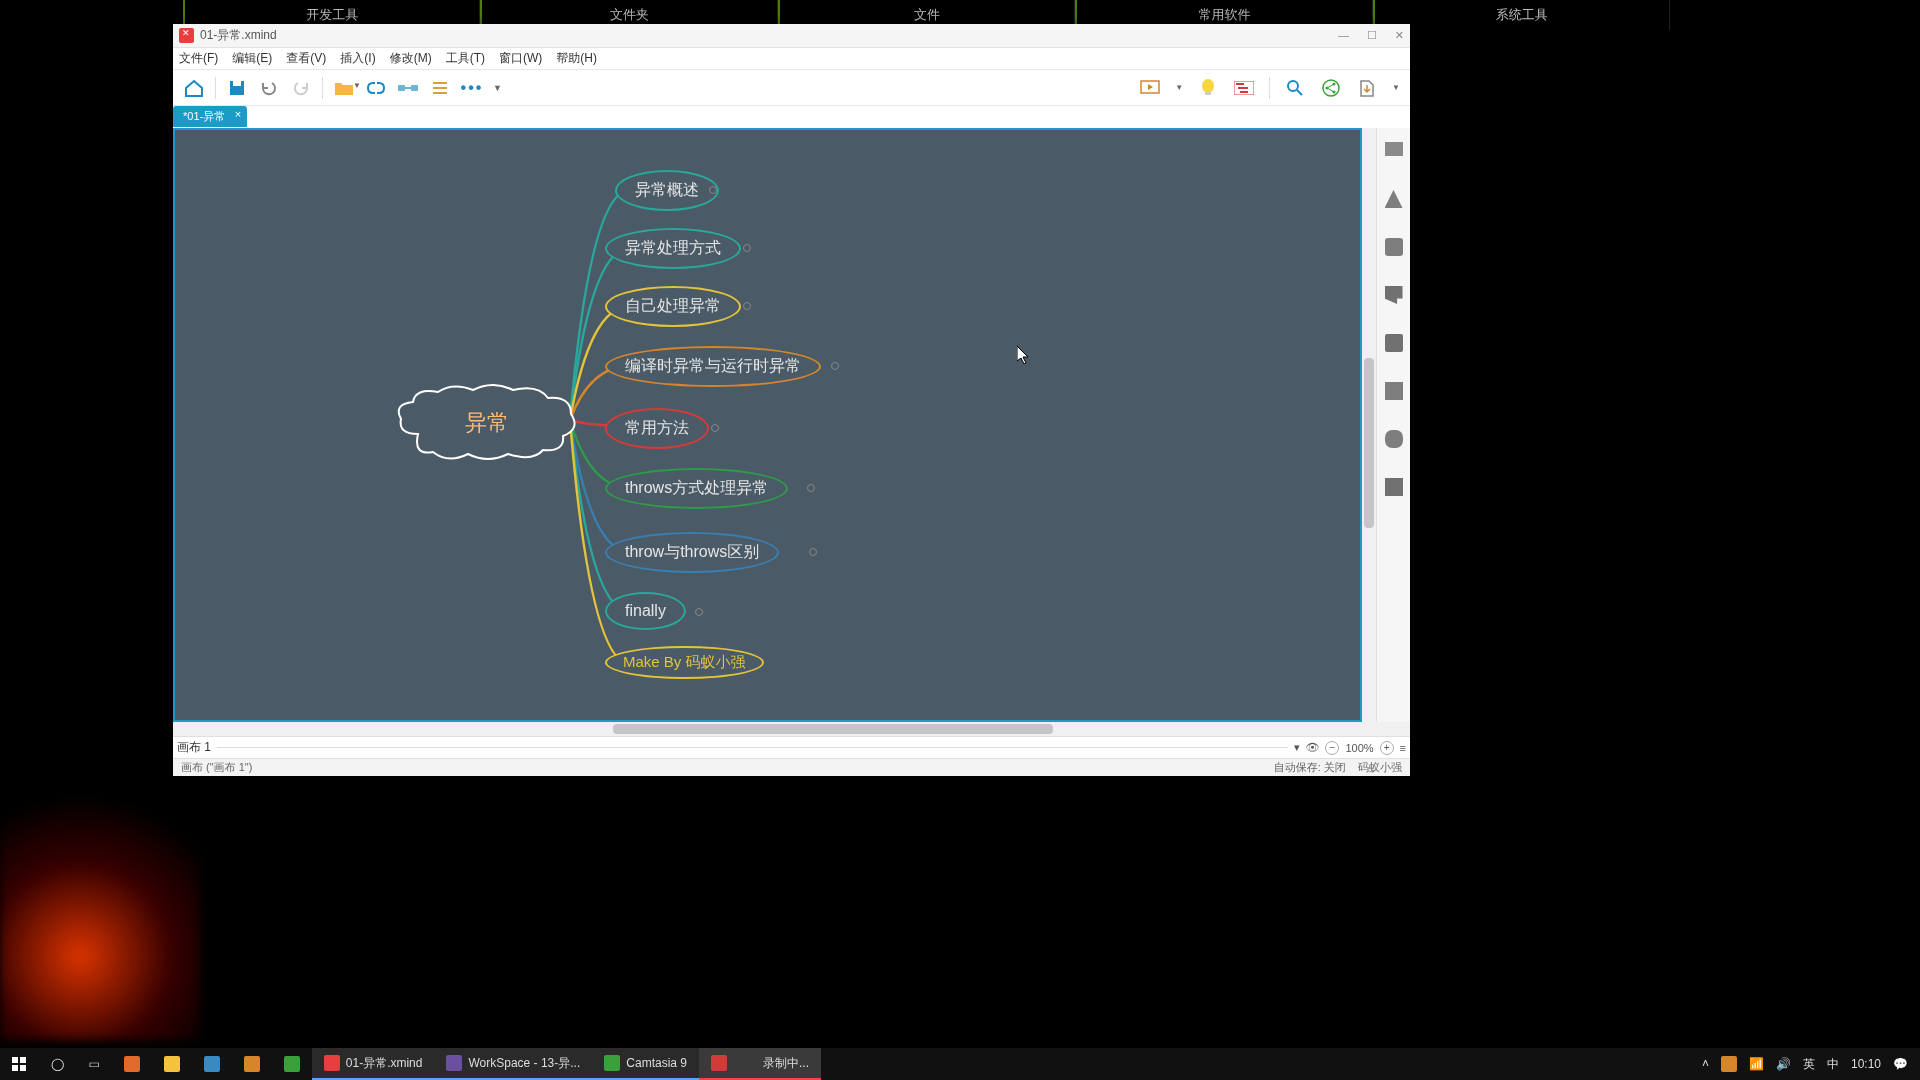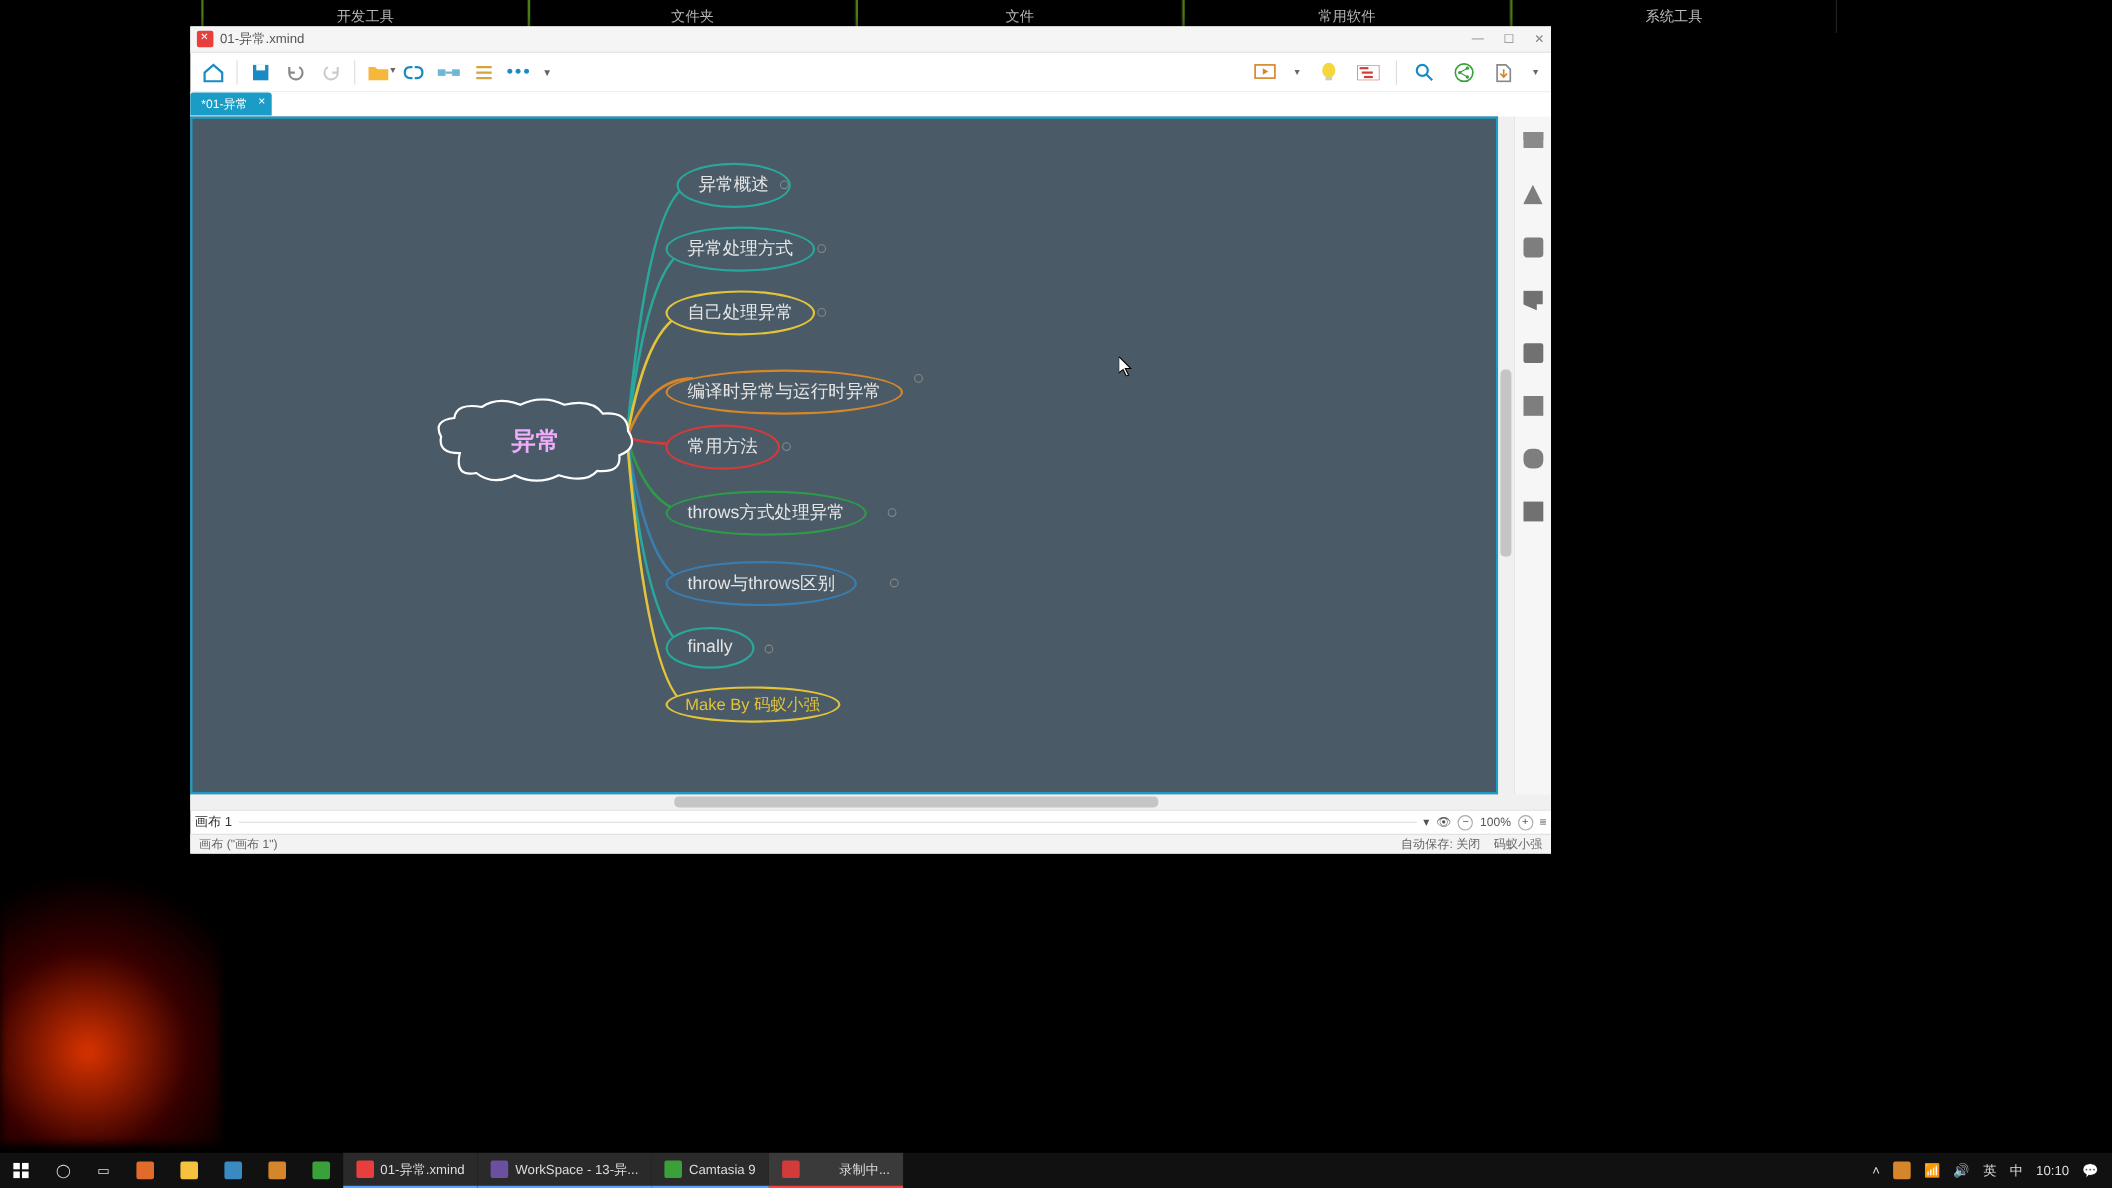--- a/index.html
+++ b/index.html
@@ -69,21 +69,21 @@
                align-items:center; font-size:11px; color:#666; padding:0 8px; }
   .statusbar .r { margin-left:auto; }
 
   
   .node { position:absolute; border:2px solid; border-radius:50%/50%; padding:8px 18px;
           font-size:16px; font-weight:normal; color:#e5e5e5; background:#4a5a66; white-space:nowrap; }
   .dot { position:absolute; width:8px; height:8px; border:1px solid #888; background:#4a5a66;
          border-radius:50%; }
   .central { position:absolute; }
   .cloud { stroke:#fff; stroke-width:2; fill:#4a5a66; }
-  .clabel { position:absolute; color:#f0abfc; font-size:22px; font-weight:bold; }
+  .clabel { position:absolute; color:#fdba74; font-size:22px; font-weight:normal; }
 
   svg.branches { position:absolute; left:0; top:0; width:100%; height:100%; pointer-events:none; }
   .branch { fill:none; stroke-width:2.5; }
 
   
   .taskbar { position:absolute; left:0; bottom:0; width:100%; height:32px; background:#111;
              display:flex; align-items:center; color:#ddd; font-size:12px; }
   .taskbar .tile { padding:0 12px; height:100%; display:flex; align-items:center; gap:6px; }
   .taskbar .tile.active { background:#2a2a2a; border-bottom:2px solid #5aa3ff; }
   .taskbar .tile.rec { background:#3a3a3a; border-bottom:2px solid #ff4040;gap:36px; }
@@ -111,20 +111,30 @@
   <div class="titlebar">
     <div class="logo"></div>
     <span>01-异常.xmind</span>
     <div class="wbtns">
       <span>—</span>
       <span>☐</span>
       <span>✕</span>
     </div>
   </div>
 
+  <div class="menubar">
+    <span>文件(F)</span>
+    <span>编辑(E)</span>
+    <span>查看(V)</span>
+    <span>插入(I)</span>
+    <span>修改(M)</span>
+    <span>工具(T)</span>
+    <span>窗口(W)</span>
+    <span>帮助(H)</span>
+  </div>
 
   <div class="toolbar">
     <div class="tbtn">
         <svg width="20" height="18">
           <path d="M2 9 L10 2 L18 9 L18 17 L2 17 Z" fill="none" stroke="#1a8ac2" stroke-width="2"></path>
         </svg>
       </div>
     <div class="sep"></div>
     <div class="tbtn">
         <svg width="18" height="18">
@@ -249,21 +259,21 @@
 
       <div class="node" style="left:440px; top:40px; border-color:#2aa79b"><span>异常概述</span></div>
       <div class="dot" style="left:534px; top:56px"></div>
 
       <div class="node" style="left:430px; top:98px; border-color:#2aa79b"><span>异常处理方式</span></div>
       <div class="dot" style="left:568px; top:114px"></div>
 
       <div class="node" style="left:430px; top:156px; border-color:#e3c33a"><span>自己处理异常</span></div>
       <div class="dot" style="left:568px; top:172px"></div>
 
-      <div class="node" style="left:430px; top:228px; border-color:#d6862a"><span>编译时异常与运行时异常</span></div>
+      <div class="node" style="left:430px; top:216px; border-color:#d6862a"><span>编译时异常与运行时异常</span></div>
       <div class="dot" style="left:656px; top:232px"></div>
 
       <div class="node" style="left:430px; top:278px; border-color:#d33b3b"><span>常用方法</span></div>
       <div class="dot" style="left:536px; top:294px"></div>
 
       <div class="node" style="left:430px; top:338px; border-color:#2e9a4a"><span>throws方式处理异常</span></div>
       <div class="dot" style="left:632px; top:354px"></div>
 
       <div class="node" style="left:430px; top:402px; border-color:#3a7eb0"><span>throw与throws区别</span></div>
       <div class="dot" style="left:634px; top:418px"></div>

